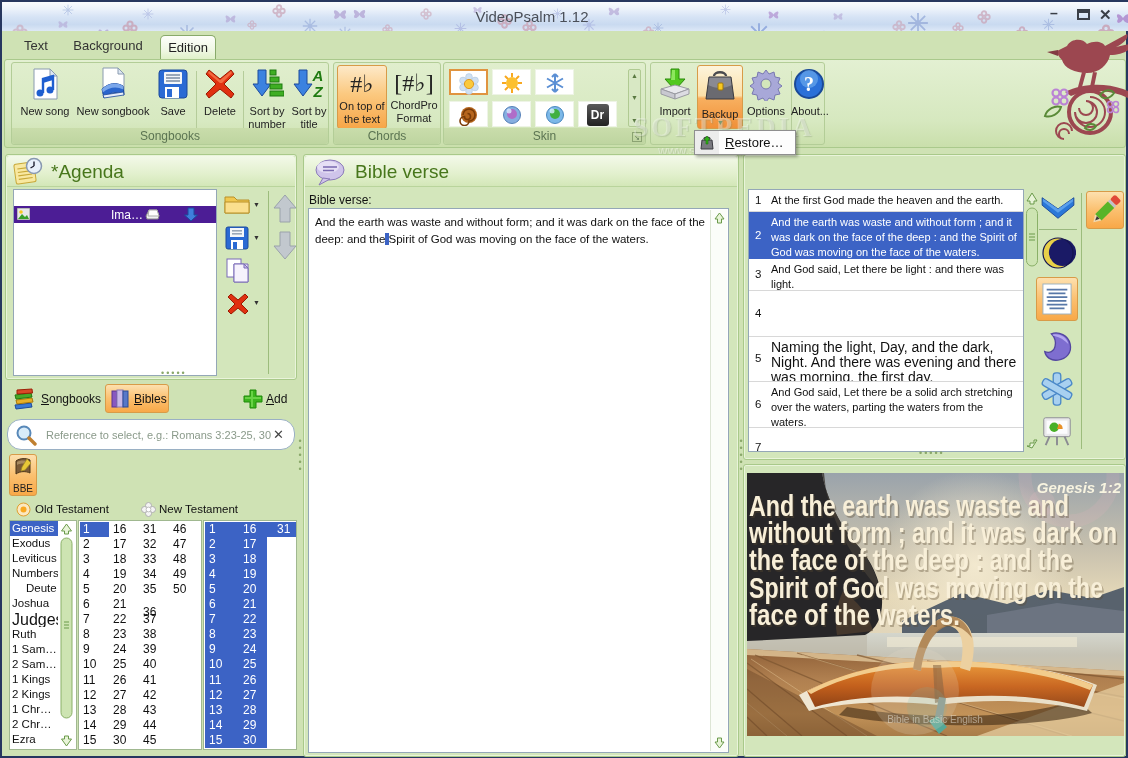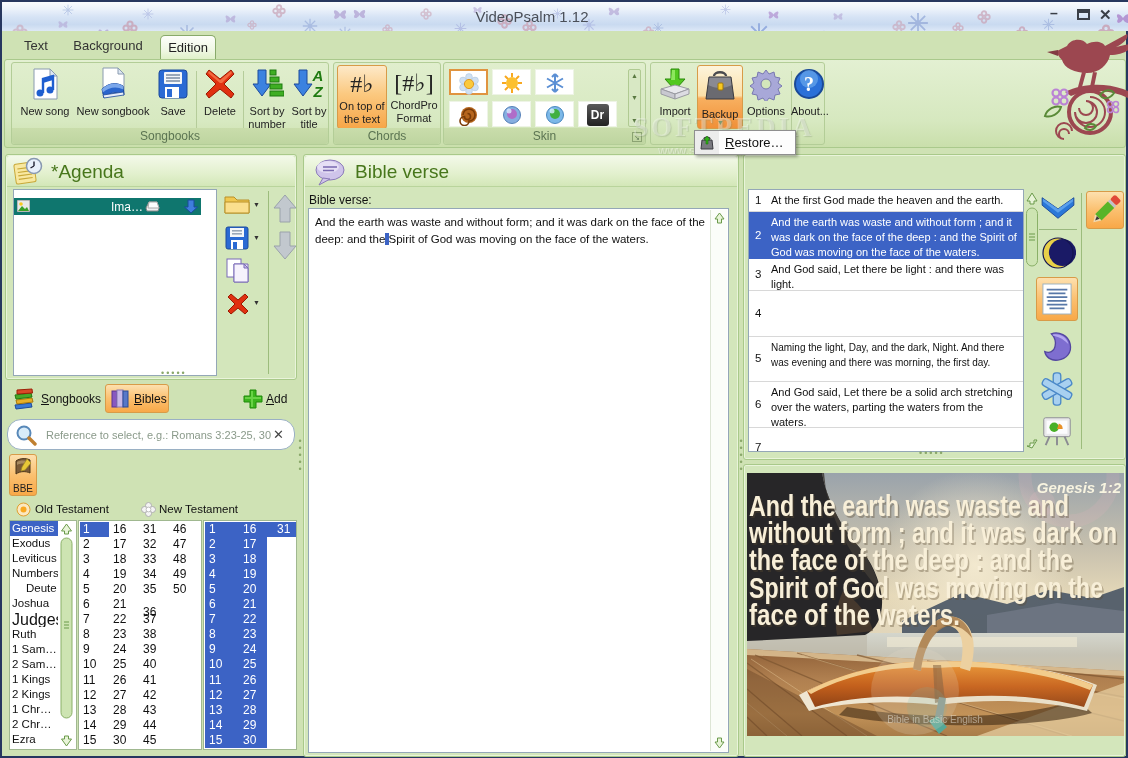--- a/index.html
+++ b/index.html
@@ -520,21 +520,21 @@
           <rect x="2" y="6" width="20" height="20" rx="2" fill="#f8e8a0" stroke="#c8a838" transform="rotate(-8 12 16)"></rect>
           <g stroke="#c8a838" stroke-width="1.2" transform="rotate(-8 12 16)">
               <path d="M5 11 h14 M5 14.5 h14 M5 18 h14 M5 21.5 h14"></path>
             </g>
           <circle cx="21" cy="9" r="7.5" fill="#e8f0fa" stroke="#8898b0" stroke-width="1.5"></circle>
           <path d="M21 9 L21 4.5 M21 9 L17.5 11" stroke="#223" stroke-width="1.4"></path>
         </svg>
         <div class="ptitle" style="left:44px;">*Agenda</div>
       </div>
       <div class="white" style="left:7px;top:34px;width:204px;height:187px;">
-        <div style="position:absolute;left:0;top:8px;width:187px;height:17px;background:#0f766e;">
+        <div style="position:absolute;left:0;top:16px;width:202px;height:17px;background:#4c1d95;">
           <svg width="13" height="12" viewBox="0 0 13 12" style="position:absolute;left:3px;top:2px;">
               <rect width="13" height="12" fill="#e8e8e8" stroke="#888"></rect>
               <circle cx="4" cy="4" r="1.8" fill="#f8c820"></circle>
               <path d="M1 11 l4 -5 l3 3 l2 -2 l2 4 z" fill="#38a028"></path>
             </svg>
           <div style="position:absolute;left:97px;top:2px;font-size:12px;color:#fff;">Ima…</div>
           <svg width="17" height="14" viewBox="0 0 17 14" style="position:absolute;left:130px;top:1px;">
               <path d="M2 9 l3 -6 h8 l2 6 l-1 3 h-11 z" fill="#f0f0f2" stroke="#888"></path>
               <path d="M5 3 h8 l2 6 h-11 z" fill="#fdfdfd" stroke="#aaa"></path>
             </svg>
@@ -799,21 +799,21 @@
           </div>
           <div style="position:absolute;left:0;top:69px;width:274px;height:32px;color:#111;border-bottom:1px solid #d8d8d8;overflow:hidden;">
             <div style="position:absolute;left:6px;top:50%;margin-top:-7px;font-size:11.5px;">3</div>
             <div style="position:absolute;left:22px;top:3px;width:250px;font-size:11px;line-height:15px;">And God said, Let there be light : and there was light.</div>
           </div>
           <div style="position:absolute;left:0;top:101px;width:274px;height:46px;color:#111;border-bottom:1px solid #d8d8d8;overflow:hidden;">
             <div style="position:absolute;left:6px;top:50%;margin-top:-7px;font-size:11.5px;">4</div>
           </div>
           <div style="position:absolute;left:0;top:147px;width:274px;height:45px;color:#111;border-bottom:1px solid #d8d8d8;overflow:hidden;">
             <div style="position:absolute;left:6px;top:50%;margin-top:-7px;font-size:11.5px;">5</div>
-            <div style="position:absolute;left:22px;top:3px;width:250px;font-size:10px;line-height:15px;">Naming the light, Day, and the dark, Night. And there was evening and there was morning, the first day.</div>
+            <div style="position:absolute;left:22px;top:3px;width:250px;font-size:14px;line-height:15px;">Naming the light, Day, and the dark, Night. And there was evening and there was morning, the first day.</div>
           </div>
           <div style="position:absolute;left:0;top:192px;width:274px;height:46px;color:#111;border-bottom:1px solid #d8d8d8;overflow:hidden;">
             <div style="position:absolute;left:6px;top:50%;margin-top:-7px;font-size:11.5px;">6</div>
             <div style="position:absolute;left:22px;top:3px;width:250px;font-size:11px;line-height:15px;">And God said, Let there be a solid arch stretching over the waters, parting the waters from the waters.</div>
           </div>
           <div style="position:absolute;left:0;top:238px;width:274px;height:40px;color:#111;border-bottom:1px solid #d8d8d8;overflow:hidden;">
             <div style="position:absolute;left:6px;top:50%;margin-top:-7px;font-size:11.5px;">7</div>
           </div>
         </div>
 

